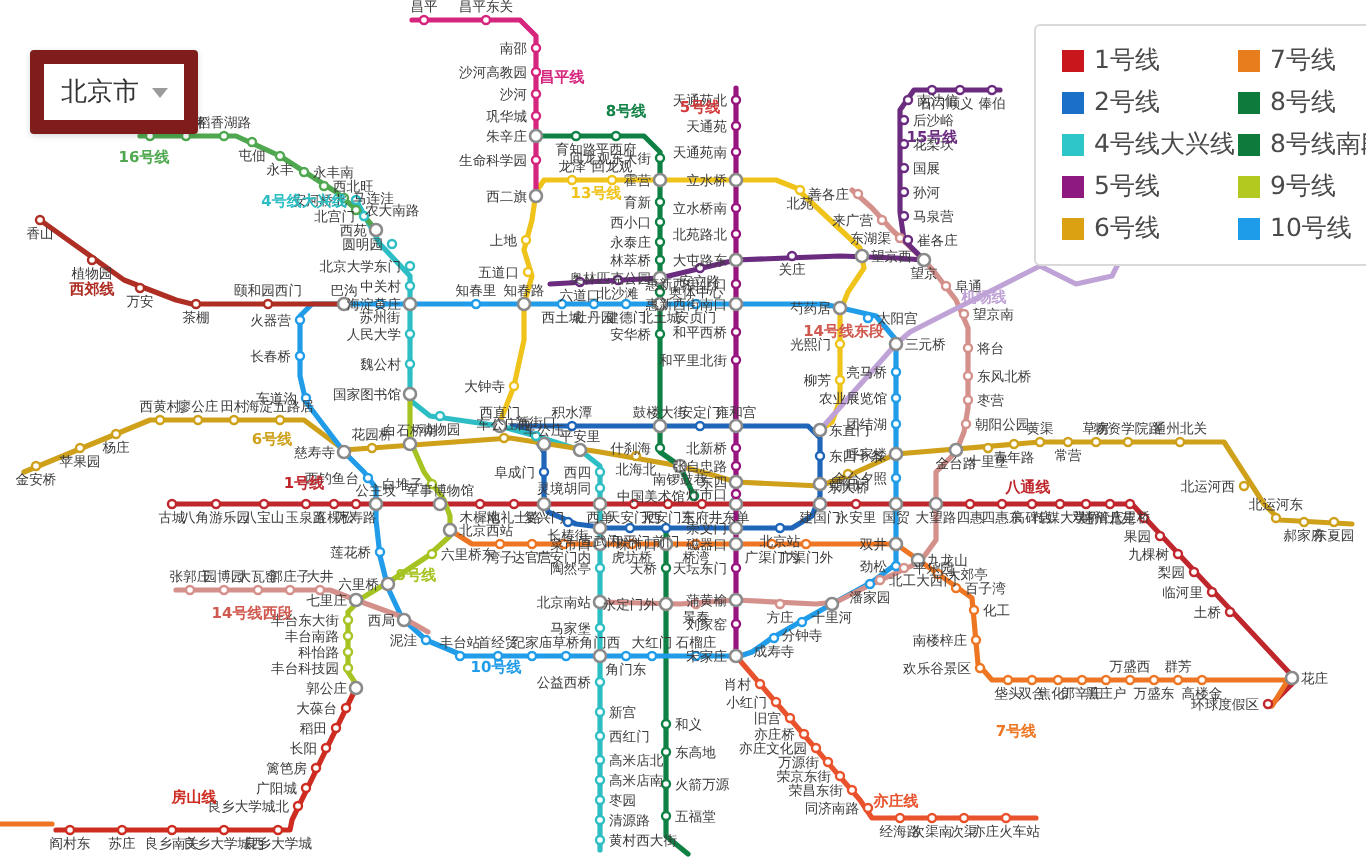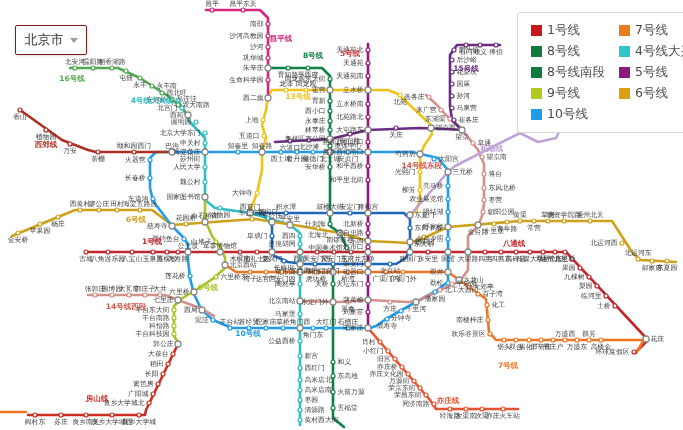--- a/index.html
+++ b/index.html
@@ -1,20 +1,20 @@
 <!DOCTYPE html>
 <html><head>
 <meta charset="utf-8">
 <style>
   html,body{margin:0;padding:0;}
   body{width:683px;height:430px;position:relative;overflow:hidden;background:#fff;
        font-family:"DejaVu Sans","Liberation Sans",sans-serif;}
   #map-svg{position:absolute;left:0;top:0;}
   .city-select{position:absolute;left:15px;top:25px;width:70px;height:28px;background:#fff;
-       border:1px solid #7f1d1d;box-shadow:0 1px 3px rgba(0,0,0,.15);border-radius:2px;
+       border:7px solid #7f1d1d;box-shadow:0 1px 3px rgba(0,0,0,.15);border-radius:2px;
        display:flex;align-items:center;justify-content:center;gap:6px;cursor:pointer;
        font-size:13px;color:#333;}
   .caret{width:0;height:0;border-left:4px solid transparent;border-right:4px solid transparent;
        border-top:5px solid #9b9b9b;display:inline-block;}
   .legend{position:absolute;left:517px;top:12px;width:172px;background:#fff;
        border:1px solid #d9d9d9;border-radius:3px;padding:7px 0 7px 13px;box-sizing:border-box;}
   .legend-grid{display:grid;grid-template-columns:88px 80px;row-gap:0;}
   .legend-item{display:flex;align-items:center;height:21px;gap:5px;}
   .legend-swatch{width:11px;height:11px;flex:0 0 11px;}
   .legend-label{font-size:12.5px;color:#4a4a4a;white-space:nowrap;}
@@ -689,20 +689,24 @@
   <div class="legend-grid" id="legend-grid">
       <div class="legend-item">
         <span class="legend-swatch" style="background: rgb(201, 22, 29);"></span>
         <span class="legend-label">1号线</span>
       </div>
       <div class="legend-item">
         <span class="legend-swatch" style="background: rgb(232, 125, 30);"></span>
         <span class="legend-label">7号线</span>
       </div>
       <div class="legend-item">
+        <span class="legend-swatch" style="background: rgb(27, 111, 198);"></span>
+        <span class="legend-label">2号线</span>
+      </div>
+      <div class="legend-item">
         <span class="legend-swatch" style="background: rgb(14, 122, 60);"></span>
         <span class="legend-label">8号线</span>
       </div>
       <div class="legend-item">
         <span class="legend-swatch" style="background: rgb(46, 198, 200);"></span>
         <span class="legend-label">4号线大兴线</span>
       </div>
       <div class="legend-item">
         <span class="legend-swatch" style="background: rgb(14, 122, 60);"></span>
         <span class="legend-label">8号线南段</span>

